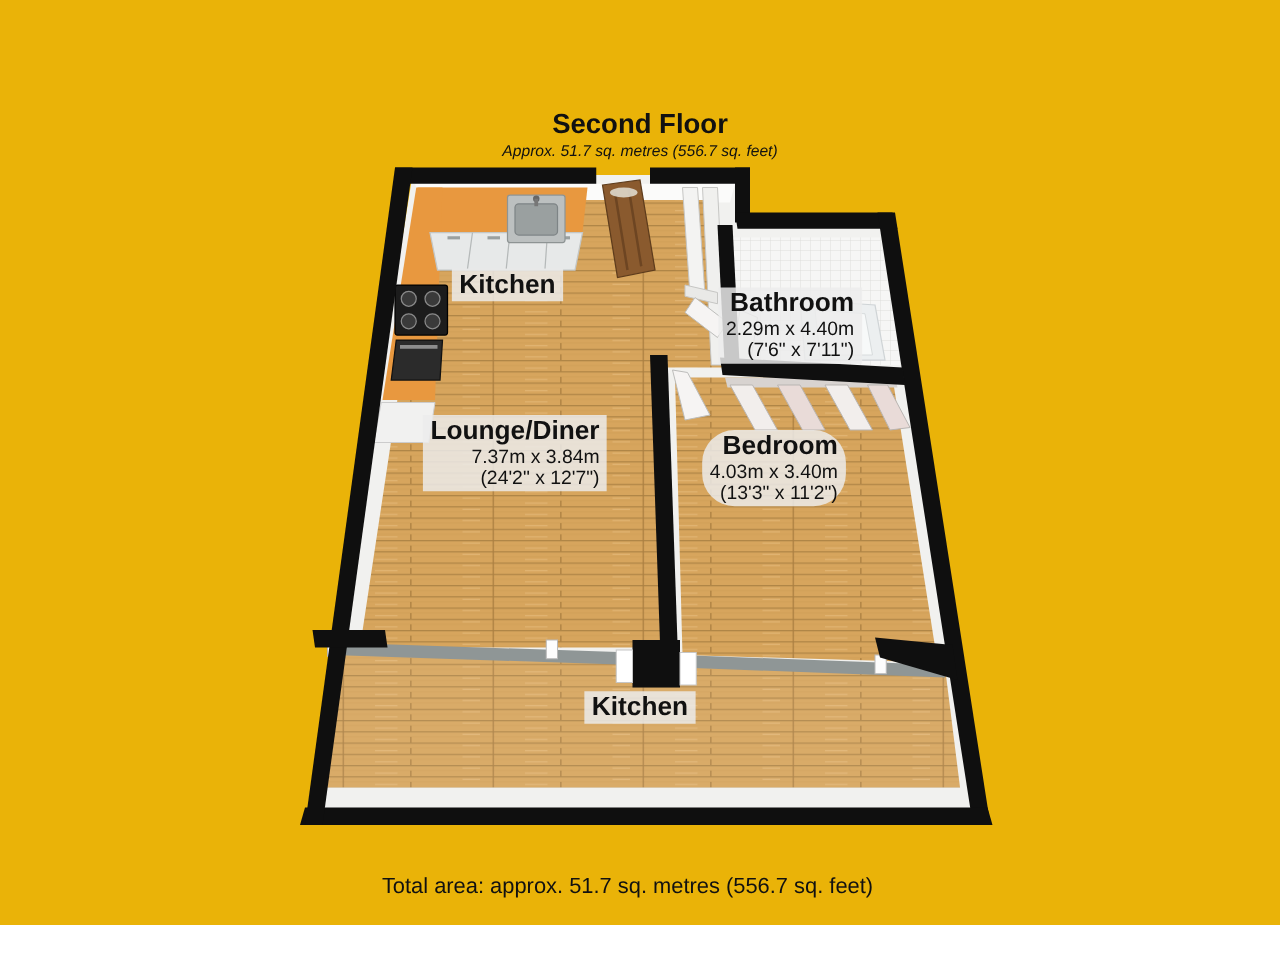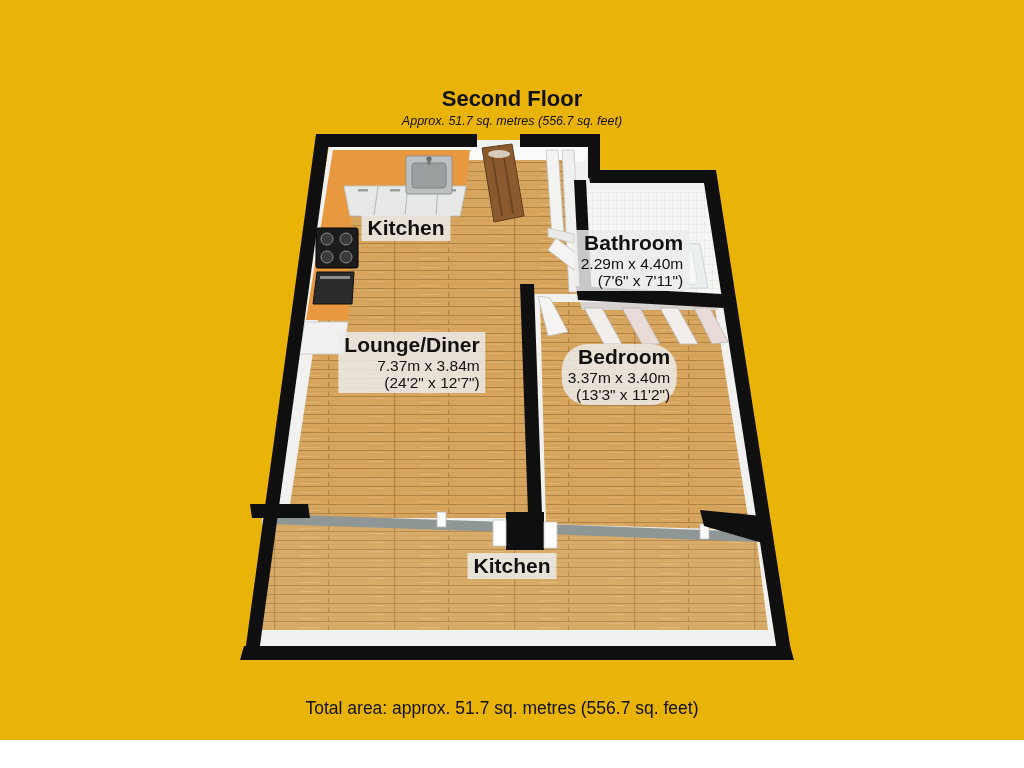--- a/index.html
+++ b/index.html
@@ -157,21 +157,21 @@
   </div>
 
   <div class="room-label" id="lbl-lounge">
     <span class="room-name">Lounge/Diner</span>
     <span class="room-dim">7.37m x 3.84m</span>
     <span class="room-dim">(24'2" x 12'7")</span>
   </div>
 
   <div class="room-label" id="lbl-bedroom">
     <span class="room-name">Bedroom</span>
-    <span class="room-dim">3.37m x 3.40m</span>
+    <span class="room-dim">4.03m x 3.40m</span>
     <span class="room-dim">(13'3" x 11'2")</span>
   </div>
 
   <div class="room-label" id="lbl-balcony">
     <span class="room-name">Kitchen</span>
   </div>
 
   <div class="footer">Total area: approx. 51.7 sq. metres (556.7 sq. feet)</div>
 </div>
 

